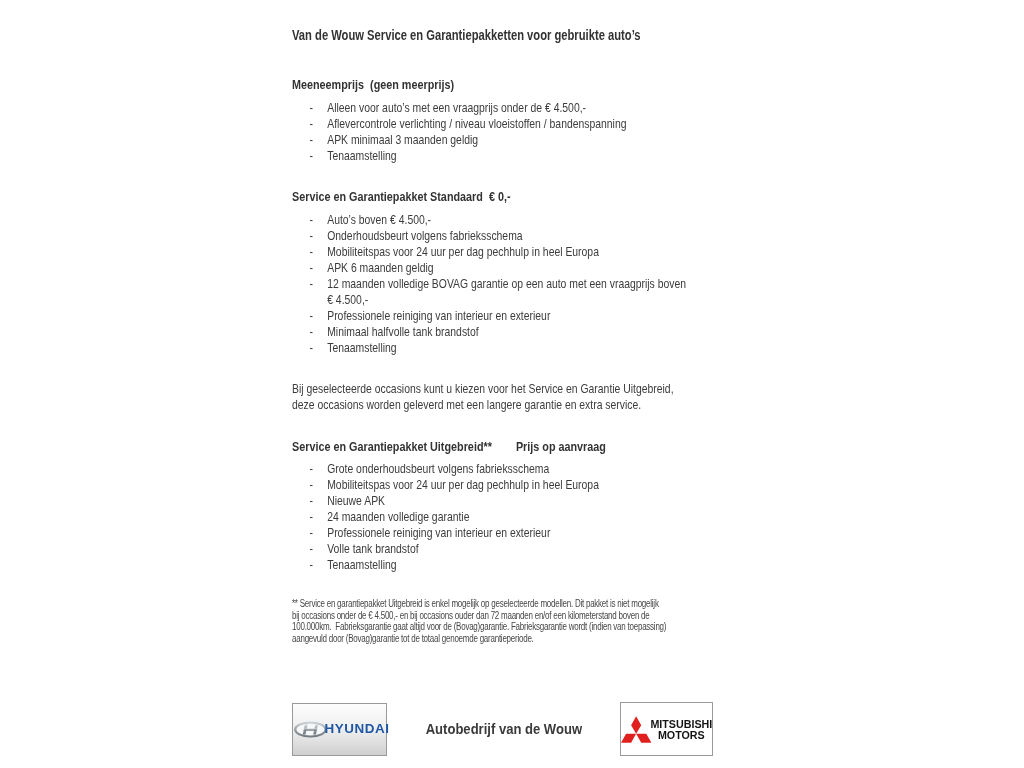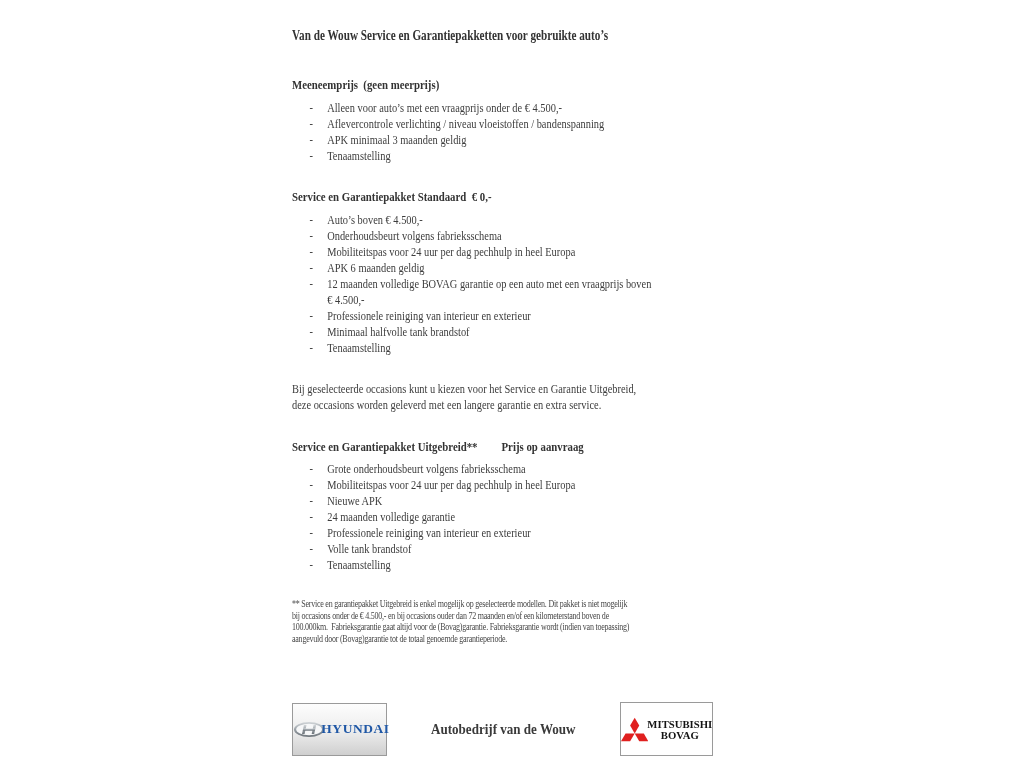--- a/index.html
+++ b/index.html
@@ -1,18 +1,18 @@
 <!DOCTYPE html>
 <html><head>
 <meta charset="utf-8">
 <style>
   html,body{margin:0;padding:0;background:#ffffff;}
   .page{
     position:relative;width:1024px;height:768px;background:#ffffff;
-    font-family:Liberation Serif, serif;color:#3c3c3c;overflow:hidden;
+    font-family:Liberation Sans, sans-serif;color:#3c3c3c;overflow:hidden;
   }
   .content{
     position:absolute;left:292px;top:0;width:560px;
     transform:scaleX(0.8);transform-origin:0 0;
   }
   .title{
     margin:27px 0 0 0;font-size:14px;line-height:17px;font-weight:bold;color:#333333;
     white-space:pre-wrap;
   }
   .sec-h{
@@ -203,18 +203,18 @@
     <div class="mitsubishi-box">
       <svg viewBox="0 0 100 86.6" width="34" height="29">
         <g id="mits-diamonds" fill="#e0201f">
           <path d="M50,0 L66.7,28.9 L50,57.7 L33.3,28.9 Z"></path>
           <path d="M50,57.7 L83.3,57.7 L100,86.6 L66.7,86.6 Z"></path>
           <path d="M50,57.7 L16.7,57.7 L0,86.6 L33.3,86.6 Z"></path>
         </g>
       </svg>
       <div class="mits-word">
         <div>MITSUBISHI</div>
-        <div>BOVAG</div>
+        <div>MOTORS</div>
       </div>
     </div>
 
   </div>
 </div>
 
 </body></html>

